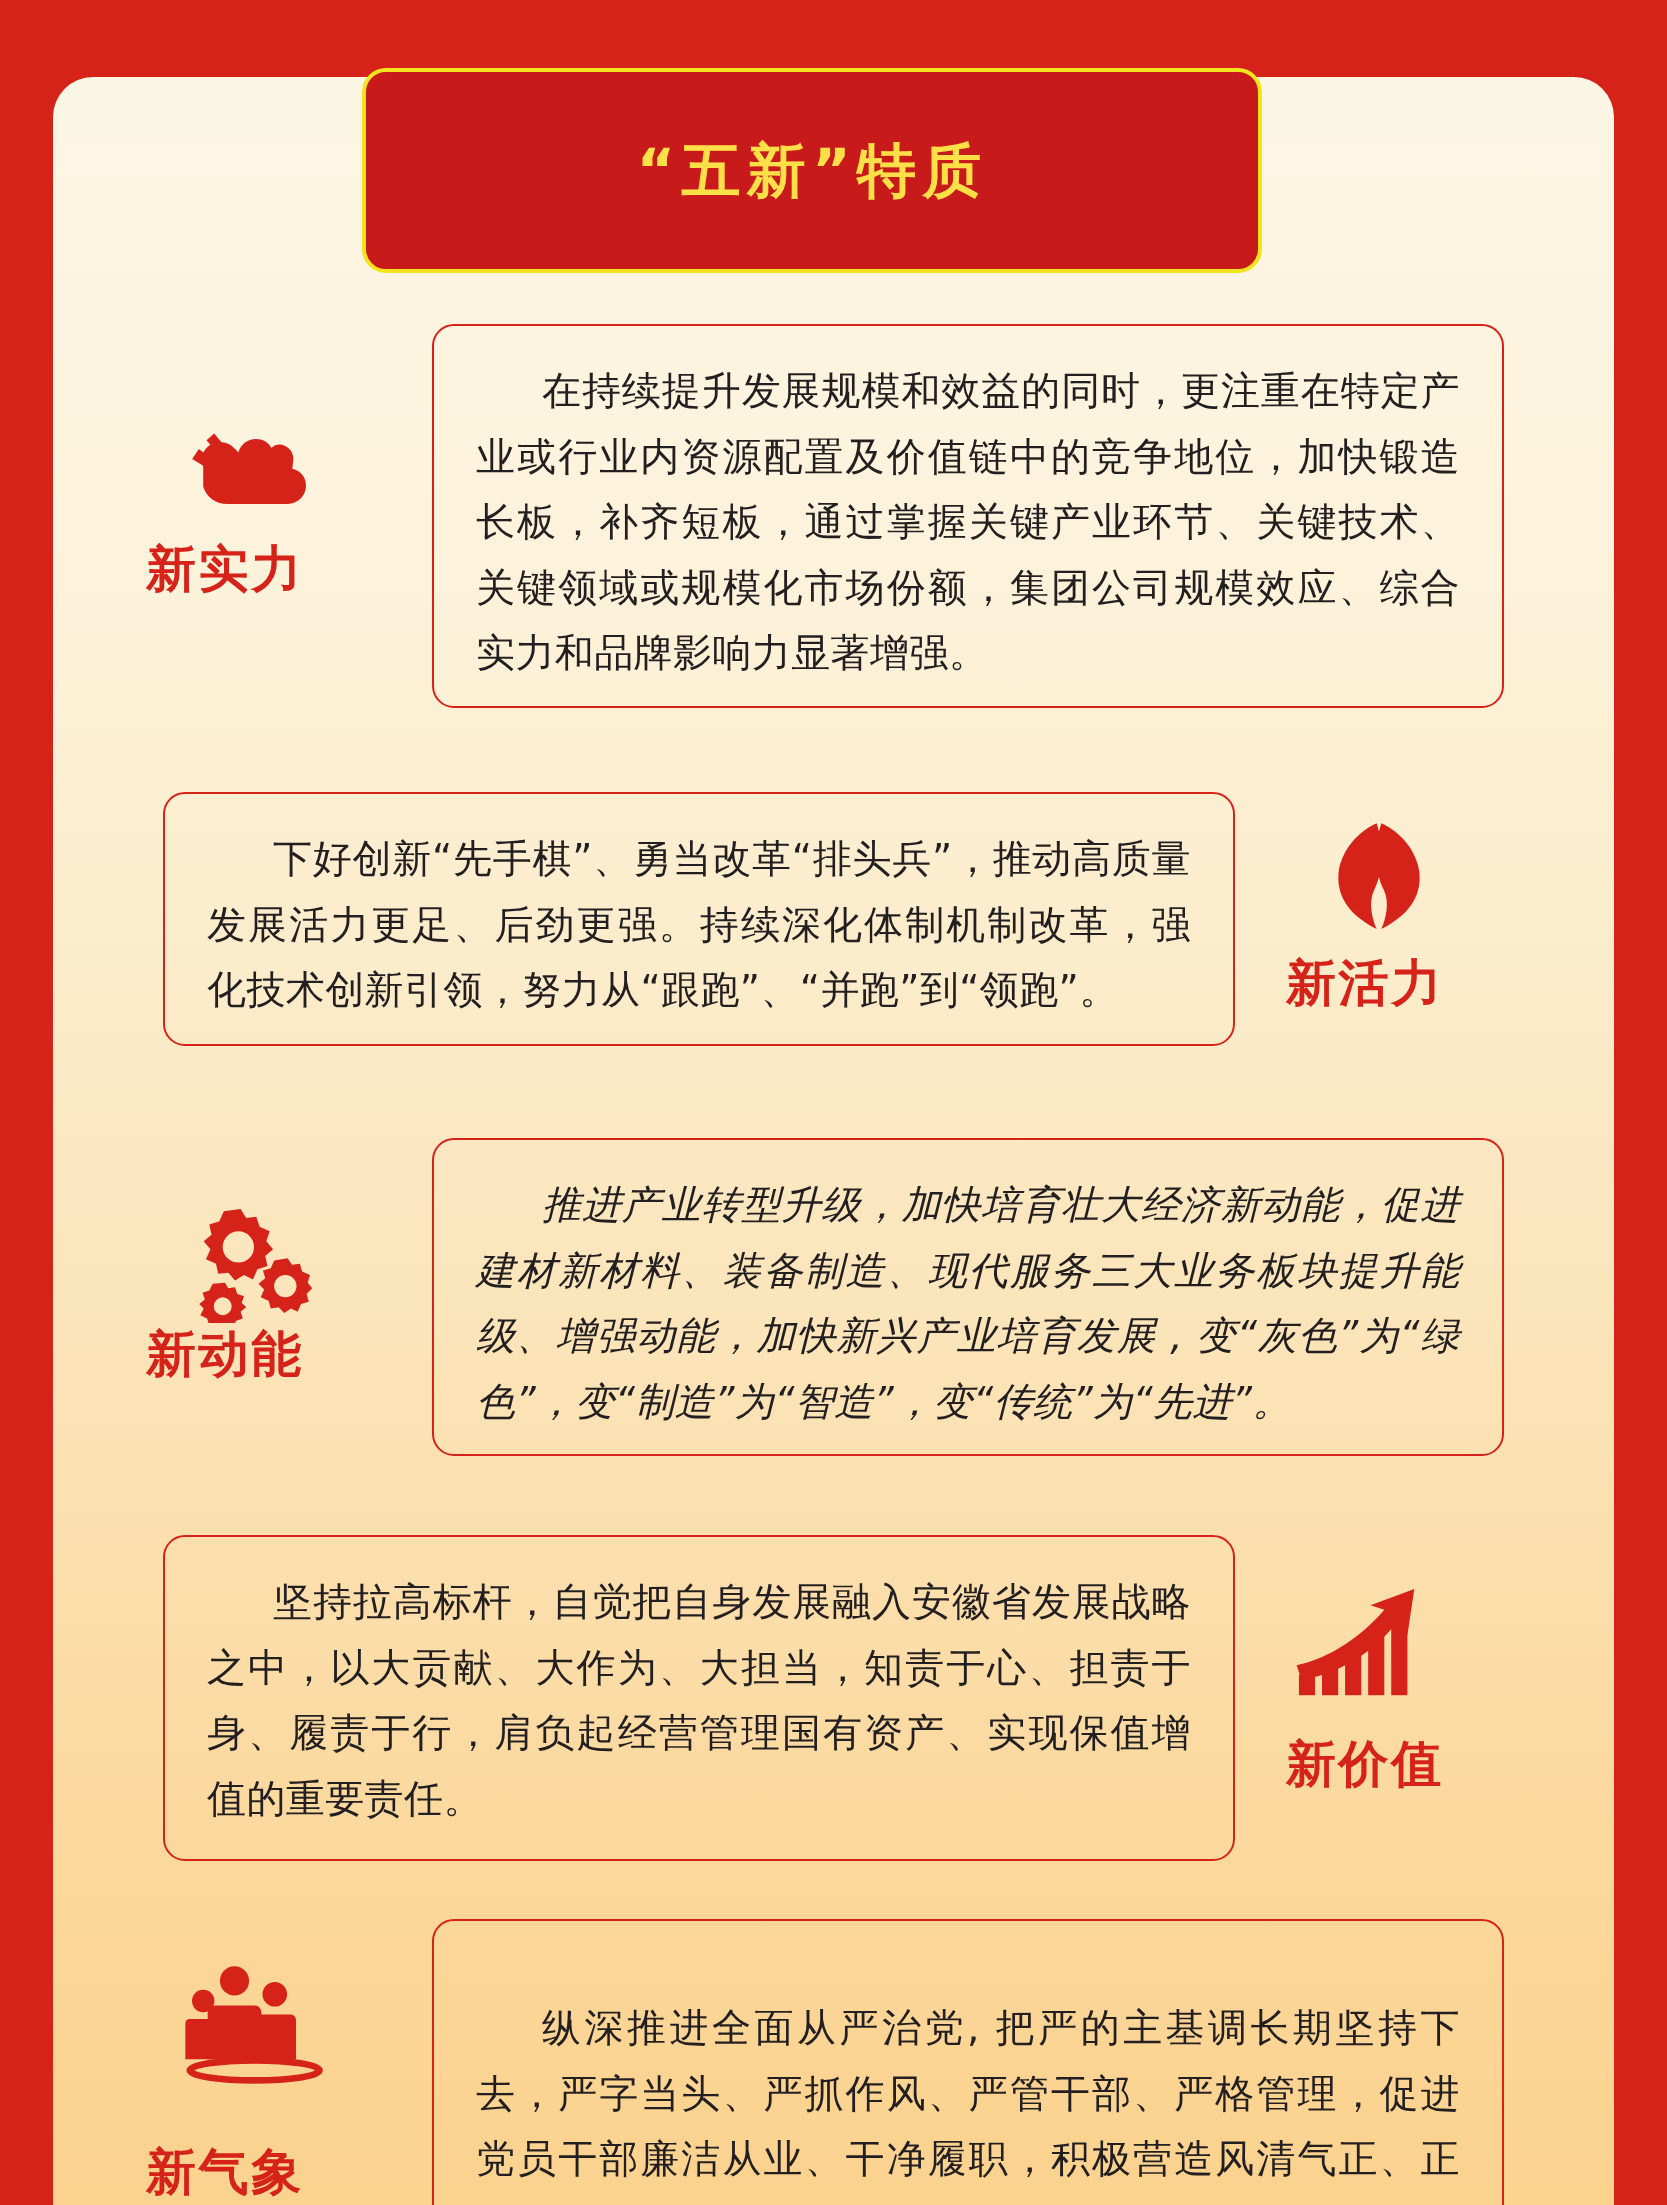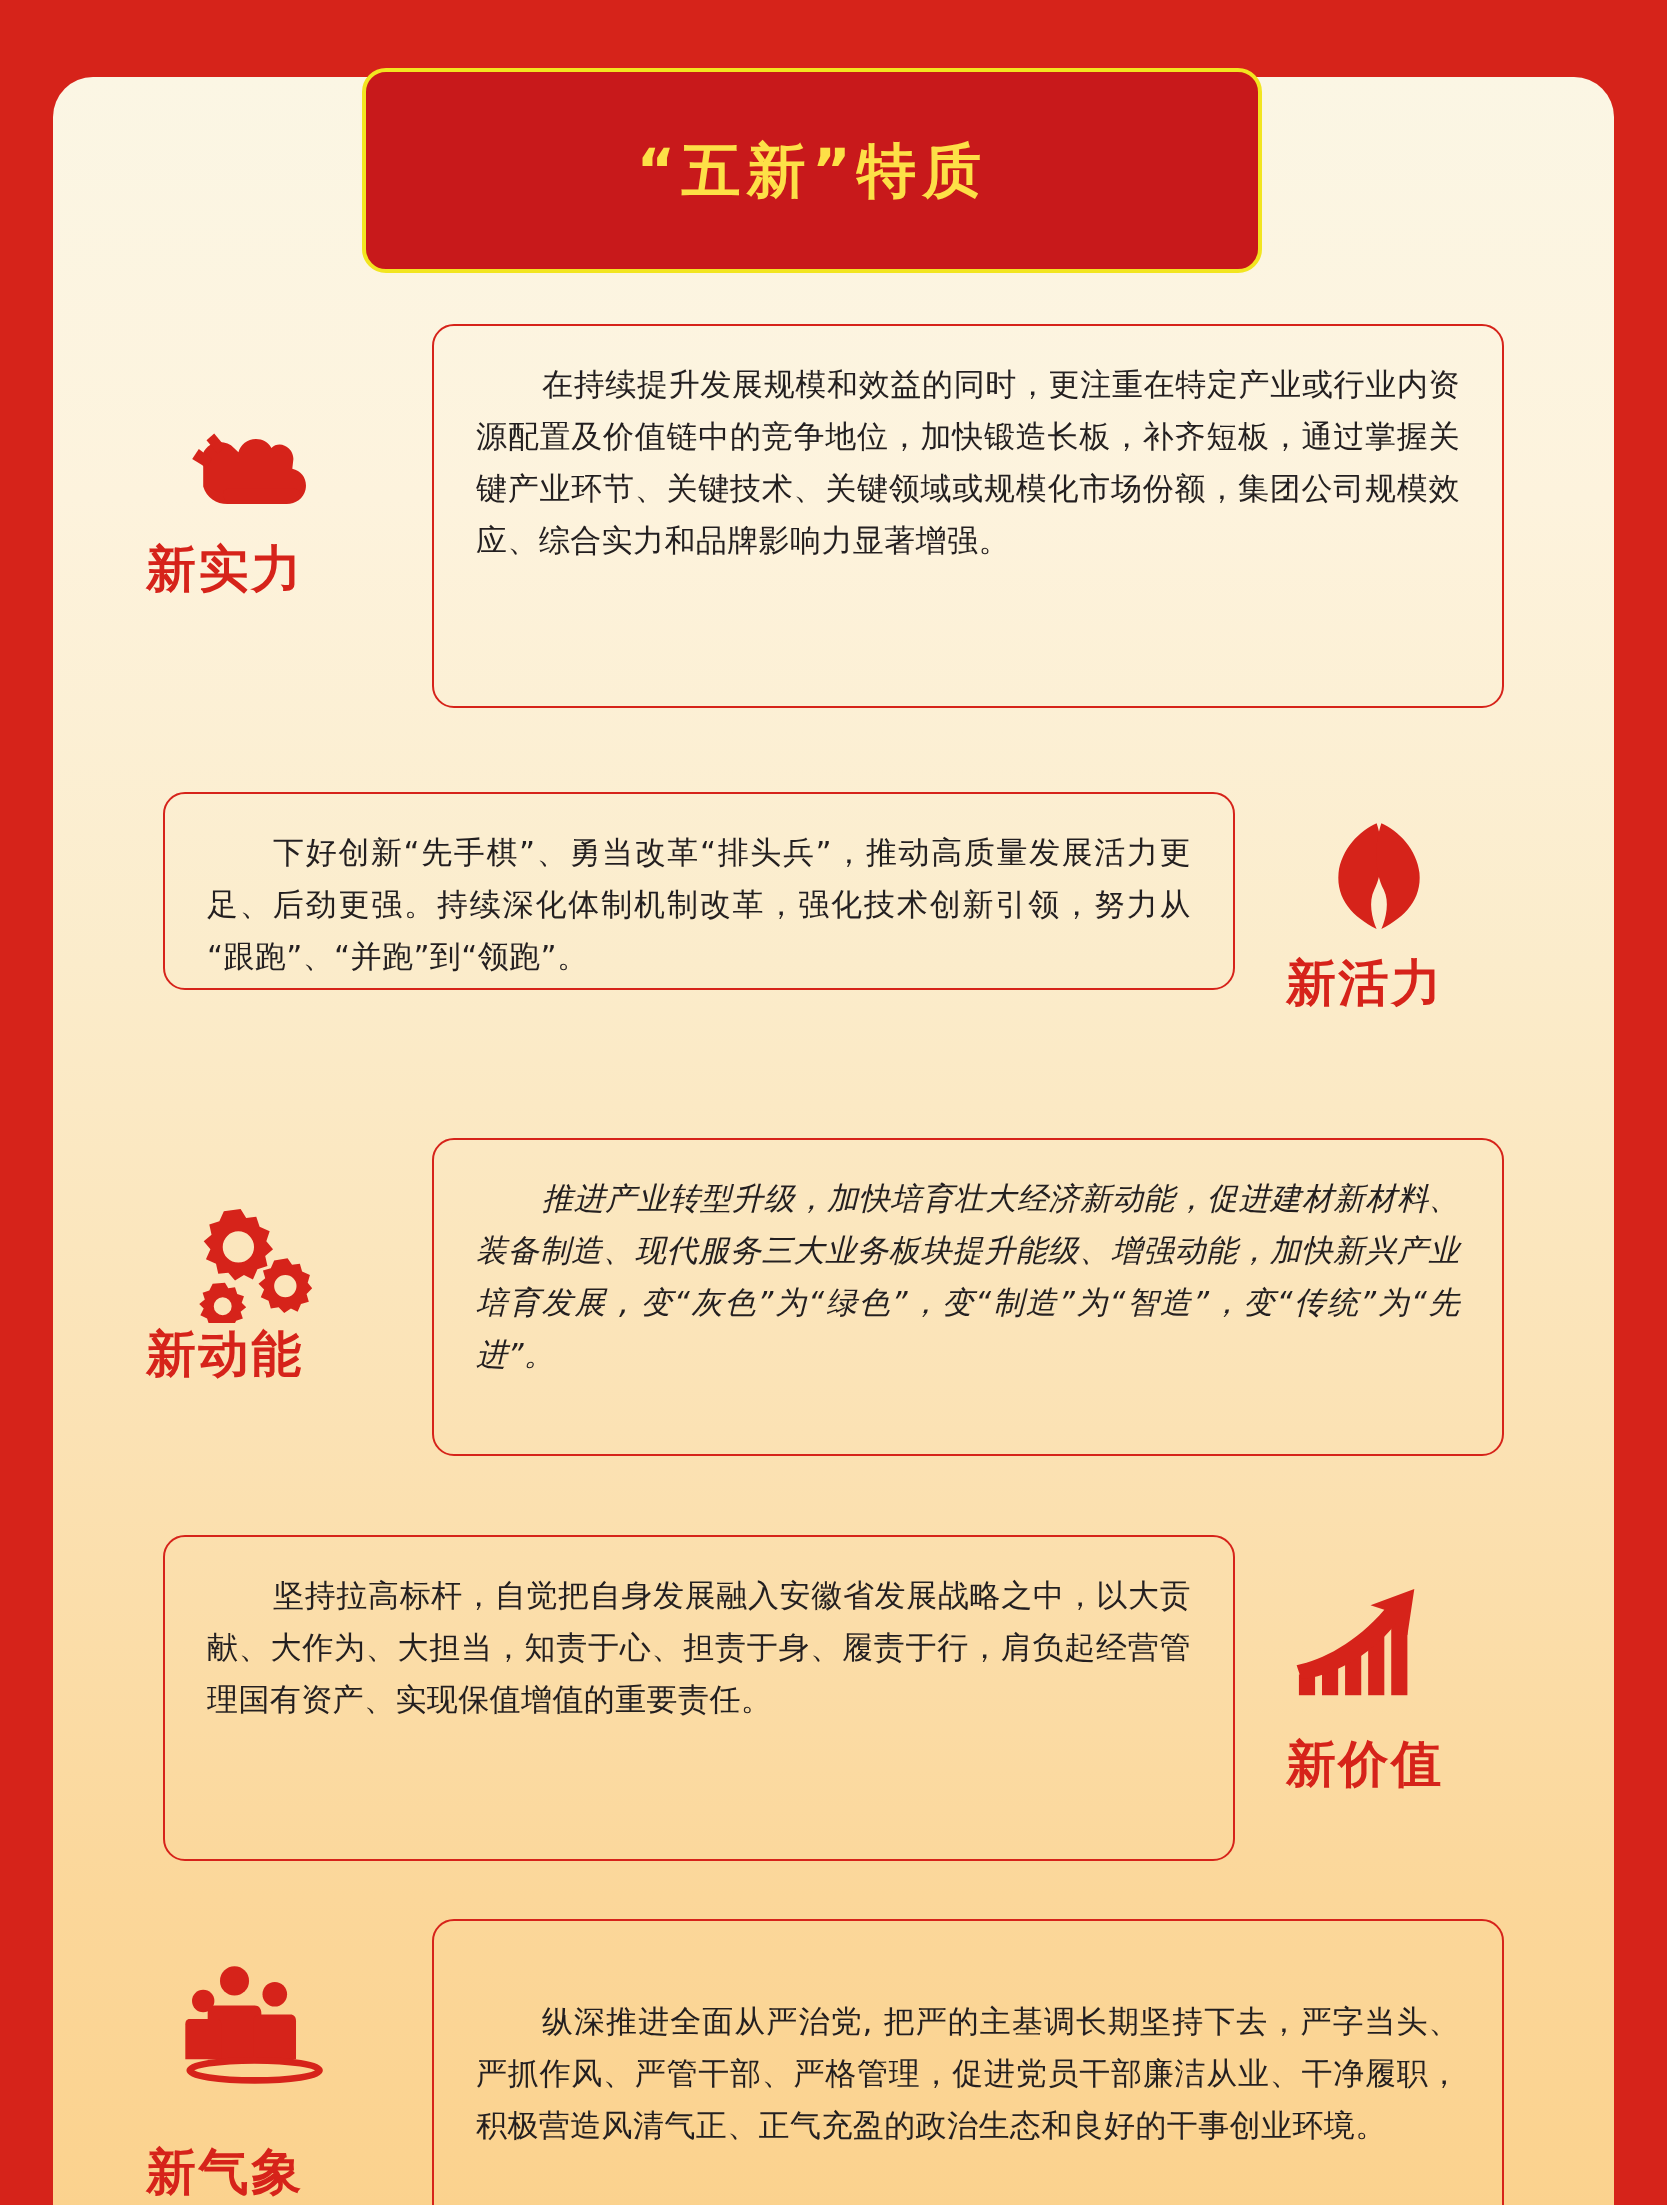--- a/index.html
+++ b/index.html
@@ -72,21 +72,21 @@
     border-radius: 22px;
     background: transparent;
   }
   
   .card .para {
     position: absolute;
     left: 42px;
     right: 42px;
     top: 32px;
     color: #231f20;
-    font-size: 31px;
+    font-size: 39px;
     line-height: 1.68;
     letter-spacing: 0.4px;
     text-align: justify;
     font-family: "DejaVu Sans", "Liberation Sans", sans-serif;
   }
 
   .label {
     position: absolute;
     color: #d6231a;
     font-size: 50px;
@@ -124,21 +124,21 @@
           <rect x="30" y="66" width="70" height="11" rx="5"></rect>
           <path d="M8 30l12 9-5 8-13-8z"></path>
           <path d="M22 16l10 12-7 6-10-12z"></path>
         </g>
       </svg>
     </div>
     <div class="label" style="left:146px; top:536px;">新实力</div>
   </div>
 
   <div class="section">
-    <div class="card" style="left:163px; top:792px; width:1072px; height:198px;">
+    <div class="card" style="left:163px; top:792px; width:1072px; height:254px;">
       <div class="para" style="text-indent: 66px;">下好创新“先手棋”、勇当改革“排头兵”，推动高质量发展活力更足、后劲更强。持续深化体制机制改革，强化技术创新引领，努力从“跟跑”、“并跑”到“领跑”。</div>
     </div>
     <div class="icon" style="left:1306px; top:816px; width:146px; height:119px;">
       <svg viewBox="0 0 120 100" xmlns="http://www.w3.org/2000/svg">
         <g fill="#d6231a">
           <path d="M58 95C38 85 24 70 26 48 28 28 44 12 58 6c6 18 6 40-2 56-5 10-2 24 2 33z"></path>
           <path d="M62 95c20-10 34-25 32-47C92 28 76 12 62 6c-6 18-6 40 2 56 5 10 2 24-2 33z"></path>
         </g>
       </svg>
     </div>

